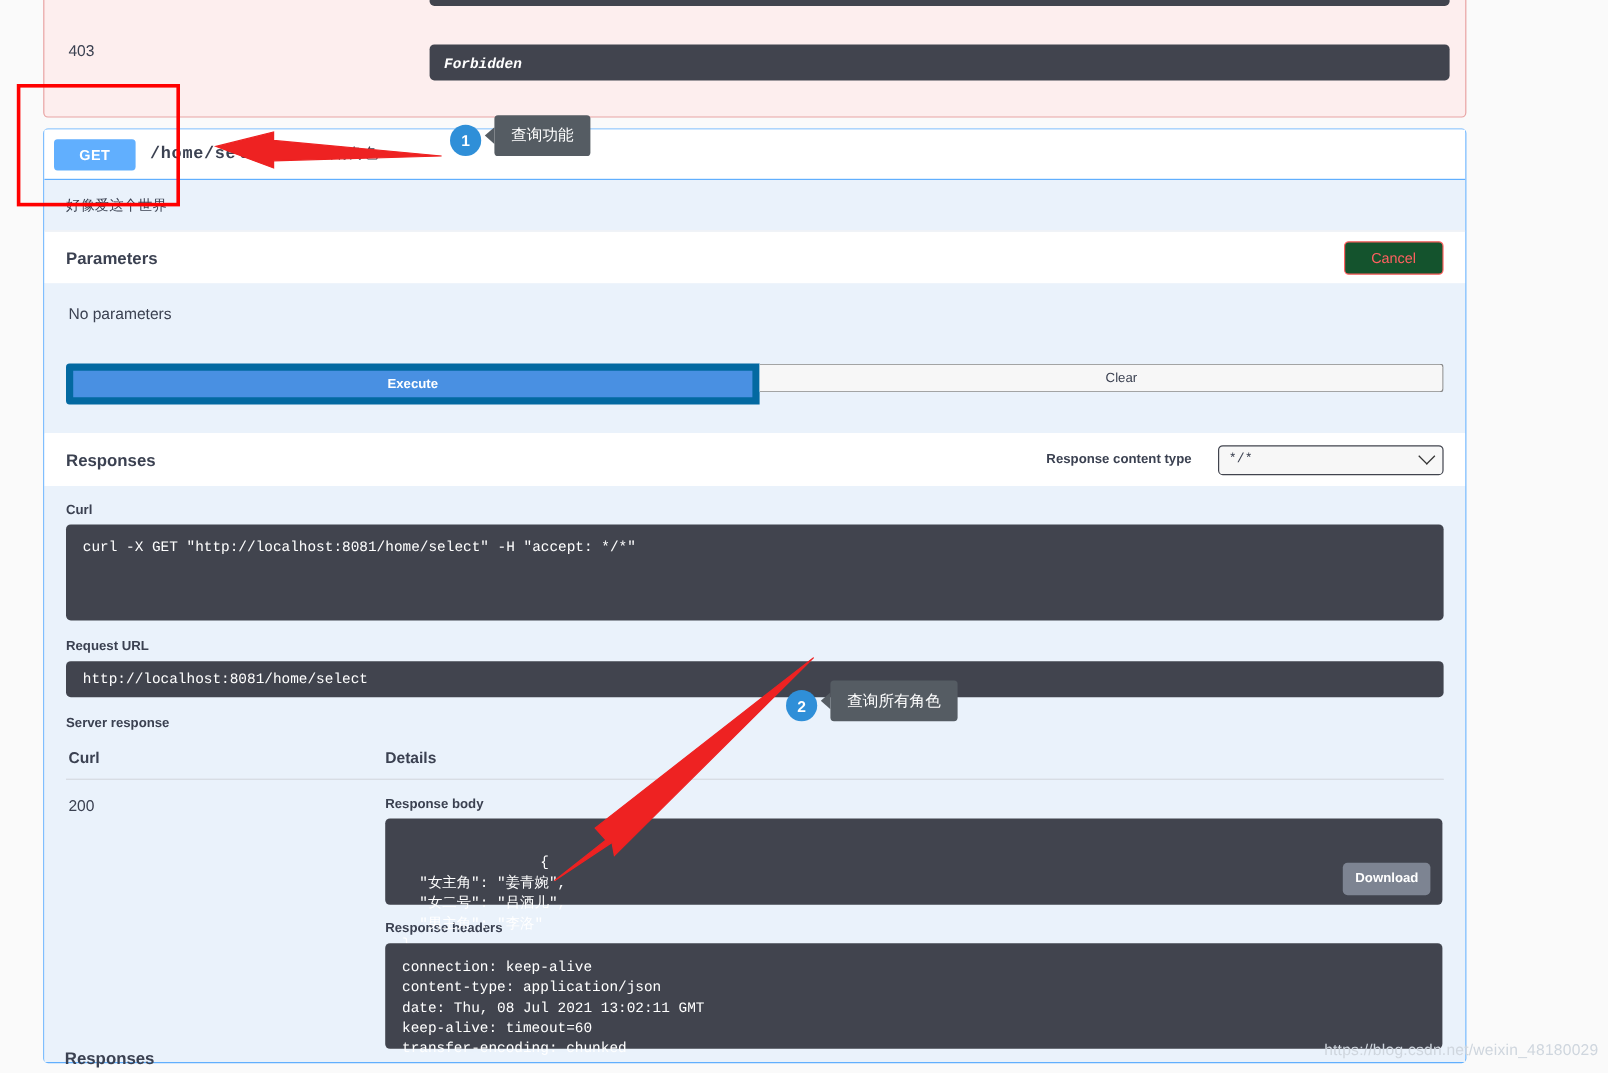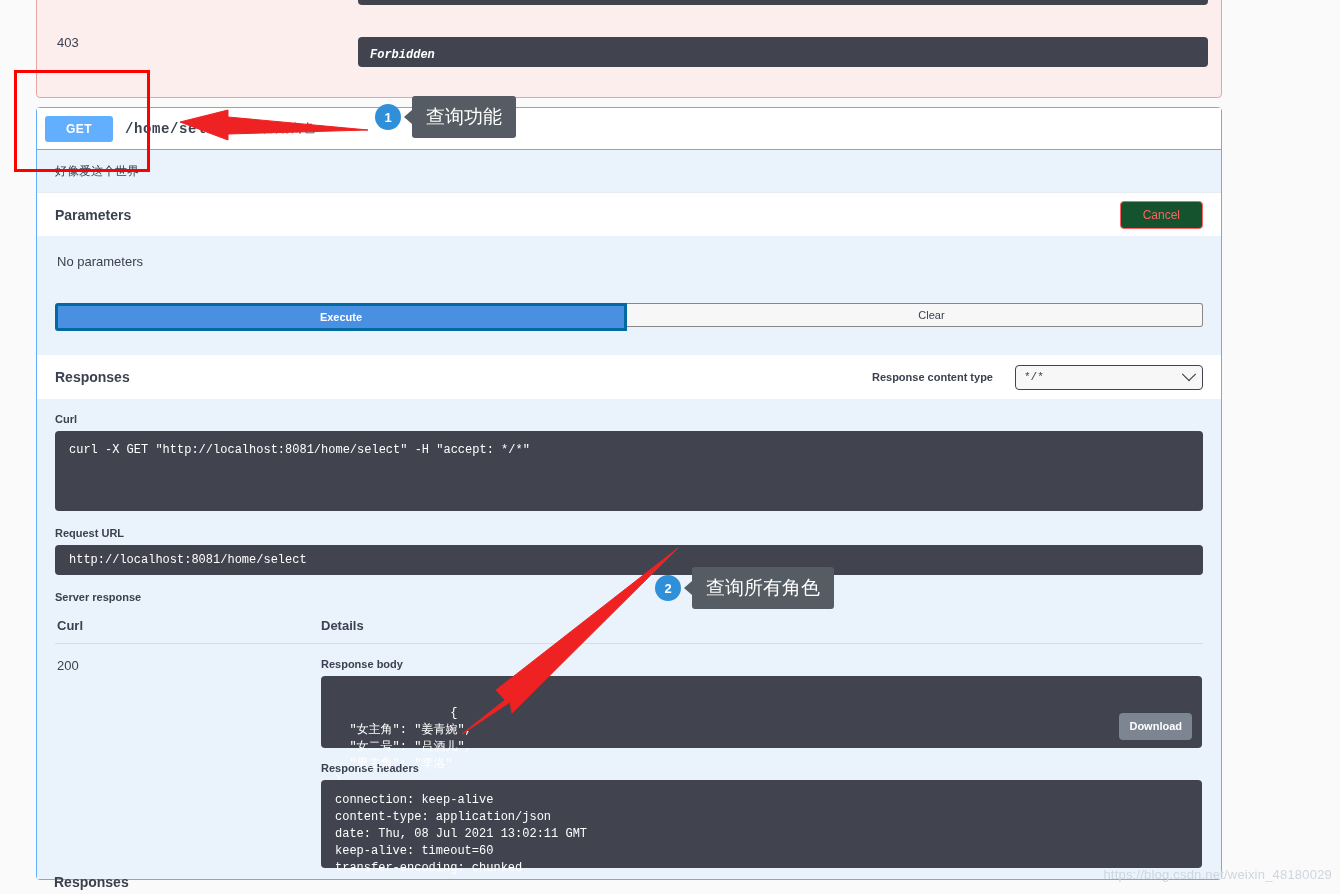--- a/index.html
+++ b/index.html
@@ -163,21 +163,21 @@
   }
   .exec-row {
     display: flex;
     width: 100%;
   }
   .btn-execute {
     flex: 0 0 566px;
     height: 22px;
     background: #4990e2;
     color: #ffffff;
-    border: 3px solid #0369a1;
+    border: 6px solid #0369a1;
     font-size: 11px;
     font-weight: bold;
     text-align: center;
     line-height: 22px;
     border-radius: 3px 0 0 3px;
     cursor: pointer;
     font-family: "Liberation Sans", sans-serif;
   }
   .btn-clear {
     flex: 1 1 auto;
@@ -347,21 +347,21 @@
     font-weight: bold;
     display: flex;
     align-items: center;
     justify-content: center;
     font-family: "Liberation Sans", sans-serif;
   }
   .ann-tip {
     position: absolute;
     background: #555c63;
     color: #ffffff;
-    font-size: 19px;
+    font-size: 13px;
     padding: 8px 14px;
     border-radius: 3px;
     font-family: "DejaVu Sans", "Liberation Sans", sans-serif;
     white-space: nowrap;
   }
   .ann-tip::before {
     content: "";
     position: absolute;
     left: -8px;
     top: 50%;

